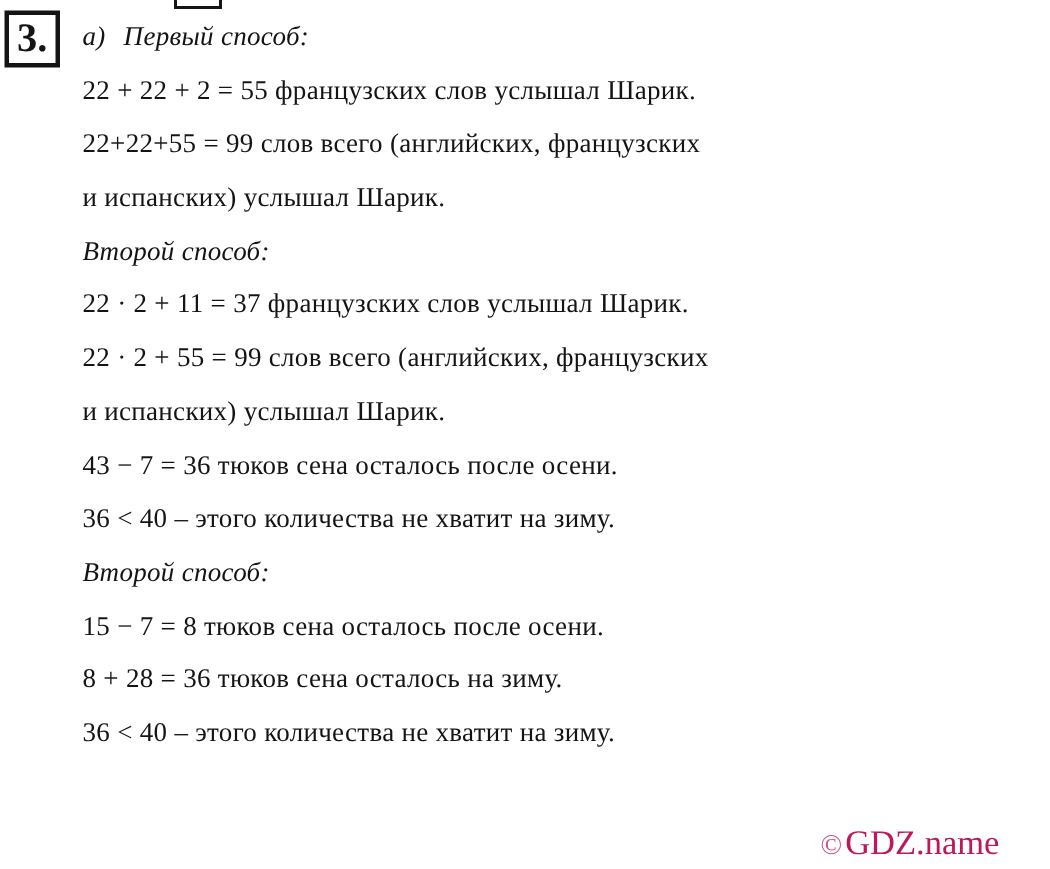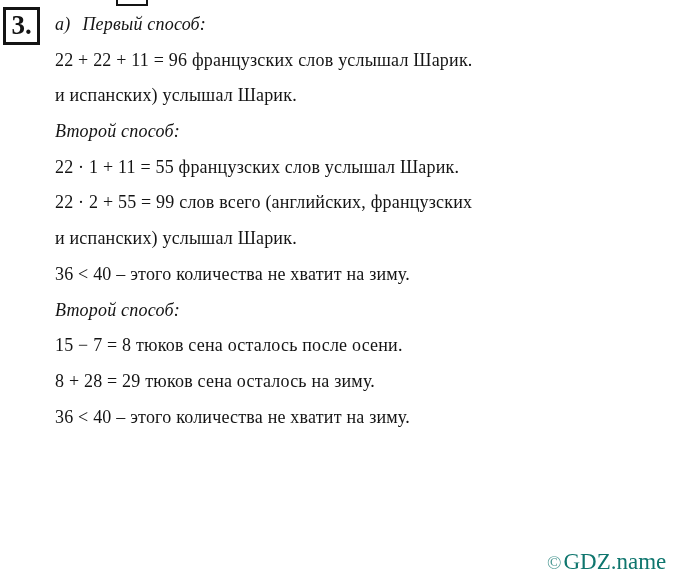--- a/index.html
+++ b/index.html
@@ -46,21 +46,21 @@
     white-space: nowrap;
     letter-spacing: 0.2px;
   }
   .italic { font-style: italic; }
   .marker { margin-right: 12px; font-style: italic; }
   .watermark {
     position: absolute;
     left: 547px; top: 550px;
     font-size: 23px;
     line-height: 1;
-    color: #0f766e;
+    color: #be185d;
     white-space: nowrap;
     font-family: "Liberation Serif", "DejaVu Serif", serif;
   }
   .watermark .copy {
     font-size: 19px;
     opacity: 0.75;
     margin-right: 2px;
   }
 </style>
 </head>
@@ -69,30 +69,32 @@
 <div class="page">
 
   <div class="cropped-box-artifact"></div>
 
   <div class="problem-box">
     <span>3.</span>
   </div>
 
   <div class="content">
     <div class="line"><span class="marker">а)</span><span class="italic">Первый способ:</span></div>
-    <div class="line"><span>22 + 22 + 11 = 96 французских слов услышал Шарик.</span></div>
+    <div class="line"><span>22 + 22 + 2 = 55 французских слов услышал Шарик.</span></div>
+    <div class="line"><span>22+22+55 = 99 слов всего (английских, французских</span></div>
     <div class="line"><span>и испанских) услышал Шарик.</span></div>
     <div class="line"><span class="italic">Второй способ:</span></div>
-    <div class="line"><span>22 · 1 + 11 = 55 французских слов услышал Шарик.</span></div>
+    <div class="line"><span>22 · 2 + 11 = 37 французских слов услышал Шарик.</span></div>
     <div class="line"><span>22 · 2 + 55 = 99 слов всего (английских, французских</span></div>
     <div class="line"><span>и испанских) услышал Шарик.</span></div>
+    <div class="line"><span>43 − 7 = 36 тюков сена осталось после осени.</span></div>
     <div class="line"><span>36 &lt; 40 – этого количества не хватит на зиму.</span></div>
     <div class="line"><span class="italic">Второй способ:</span></div>
     <div class="line"><span>15 − 7 = 8 тюков сена осталось после осени.</span></div>
-    <div class="line"><span>8 + 28 = 29 тюков сена осталось на зиму.</span></div>
+    <div class="line"><span>8 + 28 = 36 тюков сена осталось на зиму.</span></div>
     <div class="line"><span>36 &lt; 40 – этого количества не хватит на зиму.</span></div>
   </div>
 
   <div class="watermark">
     <span class="copy">©</span><span>GDZ.name</span>
   </div>
 
 </div>
 
 </body></html>

